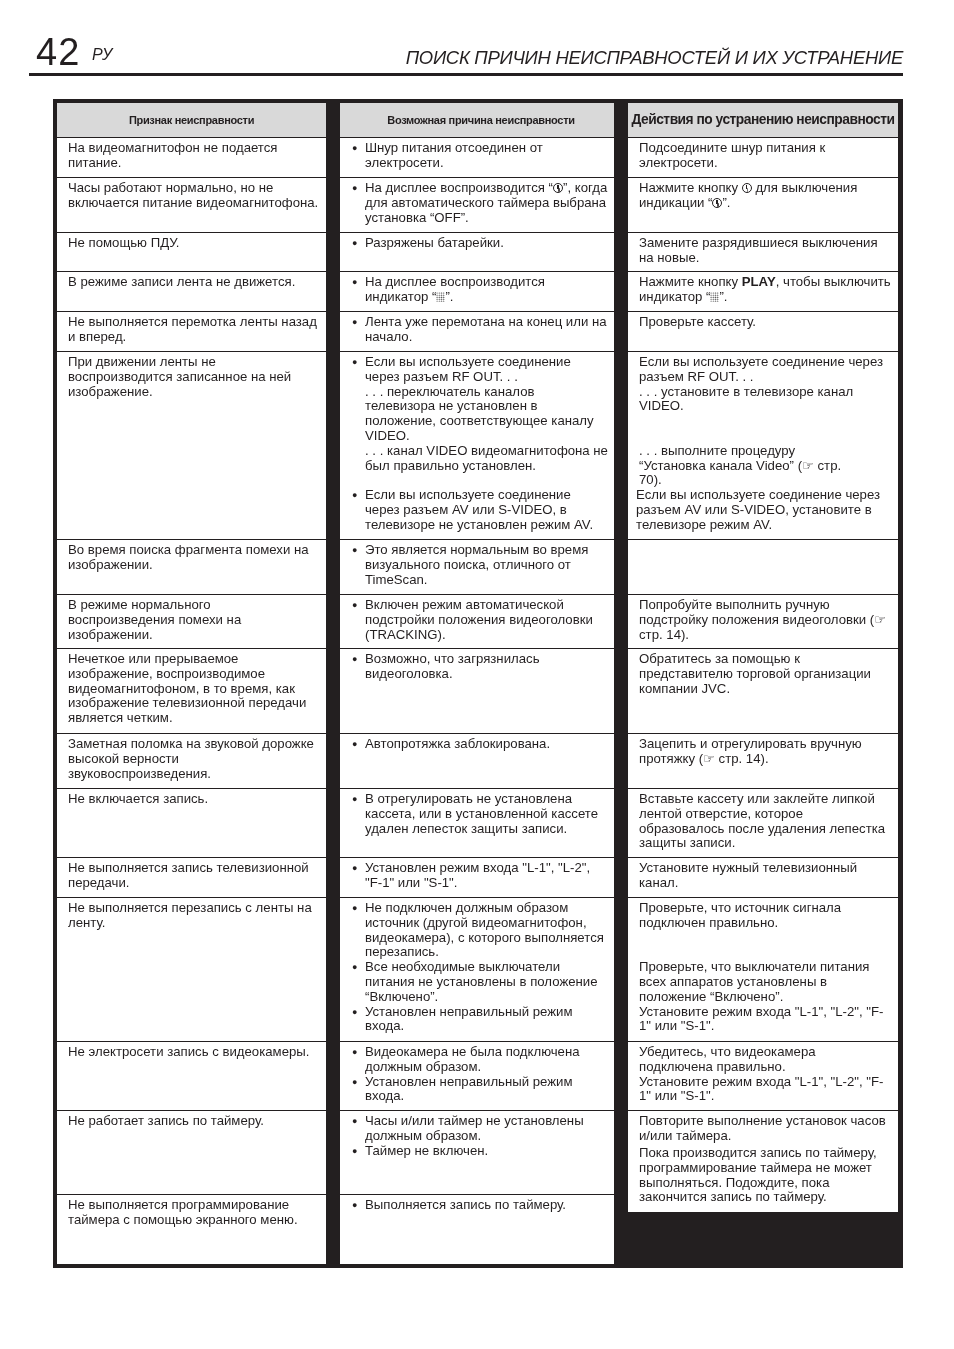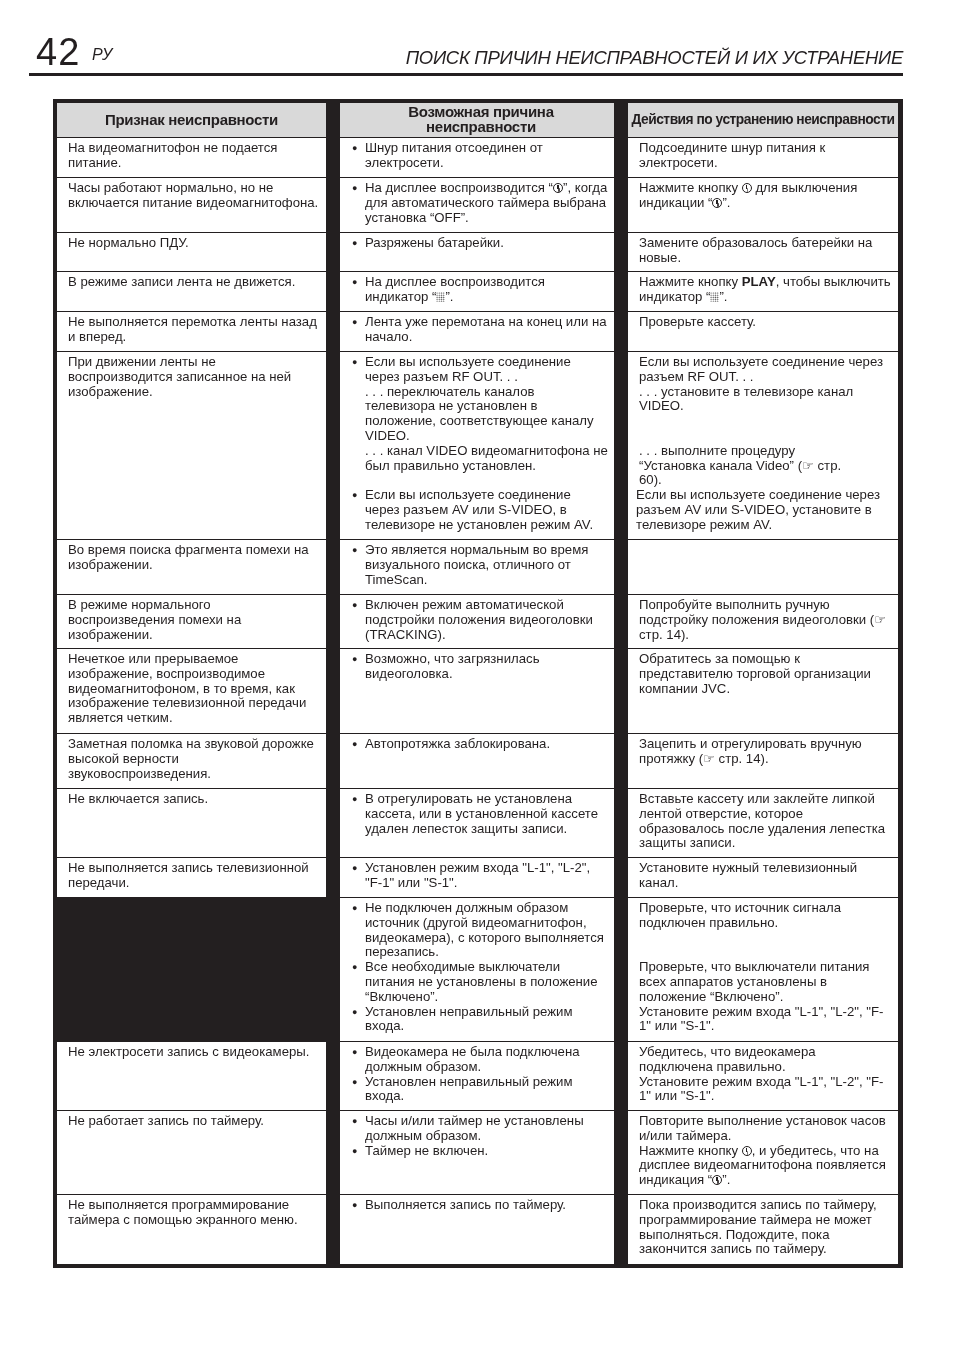--- a/index.html
+++ b/index.html
@@ -10,21 +10,21 @@
   .header-rule { position: absolute; left: 29px; top: 73px; width: 874px; height: 3px; background: #231f20; }
 
   .table { position: absolute; left: 53px; top: 99px; width: 850px; height: 1169px; background: #231f20; }
   .col { position: absolute; top: 4px; bottom: 4px; }
   .col1 { left: 4px; width: 269px; }
   .col2 { left: 287px; width: 274px; }
   .col3 { left: 575px; width: 270px; }
   .cell { position: absolute; left: 0; right: 0; background: #ffffff; box-sizing: border-box; padding: 3px 6px 0 11px; font-size: 13.2px; line-height: 14.8px; overflow: hidden; }
   .col2 .cell { padding-left: 12px; }
   .col3 .cell { }
-  .head { background: #d9d9d9; font-weight: bold; font-size: 15px; text-align: center; display: flex; align-items: center; justify-content: center; padding: 4px; letter-spacing: -0.3px; }
+  .head { background: #d9d9d9; font-weight: bold; font-size: 11px; text-align: center; display: flex; align-items: center; justify-content: center; padding: 4px; letter-spacing: -0.3px; }
   .col3 .head { font-size: 13.8px; letter-spacing: -0.5px; padding: 0; }
   .bullet { display: block; padding-left: 13px; text-indent: -13px; }
   .bullet::before { content: "\25CF"; font-size: 9px; display: inline-block; width: 13px; text-indent: 0; vertical-align: 1px; }
   .line { display: block; }
   .gap { display: block; height: 14.8px; }
   .gap2 { display: block; height: 29.6px; }
   .bold { font-weight: bold; }
   .clock-icon { display: inline-block; width: 10px; height: 10px; border: 1.2px solid #231f20; border-radius: 50%; position: relative; vertical-align: -1px; box-sizing: border-box; }
   .clock-icon::after { content: ""; position: absolute; left: 3px; top: 1px; width: 1.5px; height: 4px; background: #231f20; box-shadow: 1px 3px 0 -0.2px #231f20; }
   .dots-icon { display: inline-block; width: 9px; height: 10px; vertical-align: -1px; background-image: radial-gradient(#555 0.6px, transparent 0.8px); background-size: 2.2px 2.2px; }
@@ -36,30 +36,31 @@
 <div class="lang">РУ</div>
 <div class="section-title">ПОИСК ПРИЧИН НЕИСПРАВНОСТЕЙ И ИХ УСТРАНЕНИЕ</div>
 <div class="header-rule"></div>
 
 <div class="table">
 
   <div class="col col1">
     <div class="cell head" style="top:0;height:34px">Признак неисправности</div>
     <div class="cell" style="top:35px;height:39px">На видеомагнитофон не подается питание.</div>
     <div class="cell" style="top:75px;height:54px">Часы работают нормально, но не включается питание видеомагнитофона.</div>
-    <div class="cell" style="top:130px;height:38px">Не нормально ПДУ.</div>
+    <div class="cell" style="top:130px;height:38px">Не помощью ПДУ.</div>
     <div class="cell" style="top:169px;height:39px">В режиме записи лента не движется.</div>
     <div class="cell" style="top:209px;height:39px">Не выполняется перемотка ленты назад и вперед.</div>
     <div class="cell" style="top:249px;height:187px">При движении ленты не воспроизводится записанное на ней изображение.</div>
     <div class="cell" style="top:437px;height:54px">Во время поиска фрагмента помехи на изображении.</div>
     <div class="cell" style="top:492px;height:53px">В режиме нормального воспроизведения помехи на изображении.</div>
     <div class="cell" style="top:546px;height:84px">Нечеткое или прерываемое изображение, воспроизводимое видеомагнитофоном, в то время, как изображение телевизионной передачи является четким.</div>
     <div class="cell" style="top:631px;height:54px">Заметная поломка на звуковой дорожке высокой верности звуковоспроизведения.</div>
     <div class="cell" style="top:686px;height:68px">Не включается запись.</div>
     <div class="cell" style="top:755px;height:39px">Не выполняется запись телевизионной передачи.</div>
+    <div class="cell" style="top:795px;height:143px">Не выполняется перезапись с ленты на ленту.</div>
     <div class="cell" style="top:939px;height:68px">Не электросети запись с видеокамеры.</div>
     <div class="cell" style="top:1008px;height:83px">Не работает запись по таймеру.</div>
     <div class="cell" style="top:1092px;height:69px">Не выполняется программирование таймера с помощью экранного меню.</div>
   </div>
 
   <div class="col col2">
     <div class="cell head" style="top:0;height:34px">Возможная причина неисправности</div>
     <div class="cell" style="top:35px;height:39px">
       <span class="bullet">Шнур питания отсоединен от электросети.</span>
     </div>
@@ -120,33 +121,33 @@
 
   <div class="col col3">
     <div class="cell head" style="top:0;height:34px">Действия по устранению неисправности</div>
     <div class="cell" style="top:35px;height:39px">
       <span class="line">Подсоедините шнур питания к электросети.</span>
     </div>
     <div class="cell" style="top:75px;height:54px">
       <span class="line"><span>Нажмите кнопку </span><span class="clock-icon"></span><span> для выключения индикации “</span><span class="clock-icon"></span><span>”.</span></span>
     </div>
     <div class="cell" style="top:130px;height:38px">
-      <span class="line">Замените образовалось батерейки на новые.</span>
+      <span class="line">Замените разрядившиеся выключения на новые.</span>
     </div>
     <div class="cell" style="top:169px;height:39px">
       <span class="line"><span>Нажмите кнопку </span><span class="bold">PLAY</span><span>, чтобы выключить индикатор “</span><span class="dots-icon"></span><span>”.</span></span>
     </div>
     <div class="cell" style="top:209px;height:39px">
       <span class="line">Проверьте кассету.</span>
     </div>
     <div class="cell" style="top:249px;height:187px">
       <span class="line">Если вы используете соединение через разъем RF OUT. . .</span>
       <span class="line">. . . установите в телевизоре канал VIDEO.</span>
       <span class="gap2"></span>
-      <span class="line" style="padding-right:40px">. . . выполните процедуру “Установка канала Video” (☞ стр. 60).</span>
+      <span class="line" style="padding-right:40px">. . . выполните процедуру “Установка канала Video” (☞ стр. 70).</span>
       <span class="line" style="margin-left:-3px">Если вы используете соединение через разъем AV или S-VIDEO, установите в телевизоре режим AV.</span>
     </div>
     <div class="cell" style="top:437px;height:54px"></div>
     <div class="cell" style="top:492px;height:53px">
       <span class="line">Попробуйте выполнить ручную подстройку положения видеоголовки (☞ стр. 14).</span>
     </div>
     <div class="cell" style="top:546px;height:84px">
       <span class="line">Обратитесь за помощью к представителю торговой организации компании JVC.</span>
     </div>
     <div class="cell" style="top:631px;height:54px">
@@ -165,17 +166,17 @@
       <span class="line">Установите режим входа "L-1", "L-2", "F-1" или "S-1".</span>
     </div>
     <div class="cell" style="top:939px;height:68px">
       <span class="line">Убедитесь, что видеокамера подключена правильно.</span>
       <span class="line">Установите режим входа "L-1", "L-2", "F-1" или "S-1".</span>
     </div>
     <div class="cell" style="top:1008px;height:83px">
       <span class="line">Повторите выполнение установок часов и/или таймера.</span>
       <span class="line"><span>Нажмите кнопку </span><span class="clock-icon"></span><span>, и убедитесь, что на дисплее видеомагнитофона появляется индикация “</span><span class="clock-icon"></span><span>”.</span></span>
     </div>
-    <div class="cell" style="top:1092px;height:69px">
+    <div class="cell" style="top:1040px;height:69px">
       <span class="line">Пока производится запись по таймеру, программирование таймера не может выполняться. Подождите, пока закончится запись по таймеру.</span>
     </div>
   </div>
 </div>
 
 </body></html>

